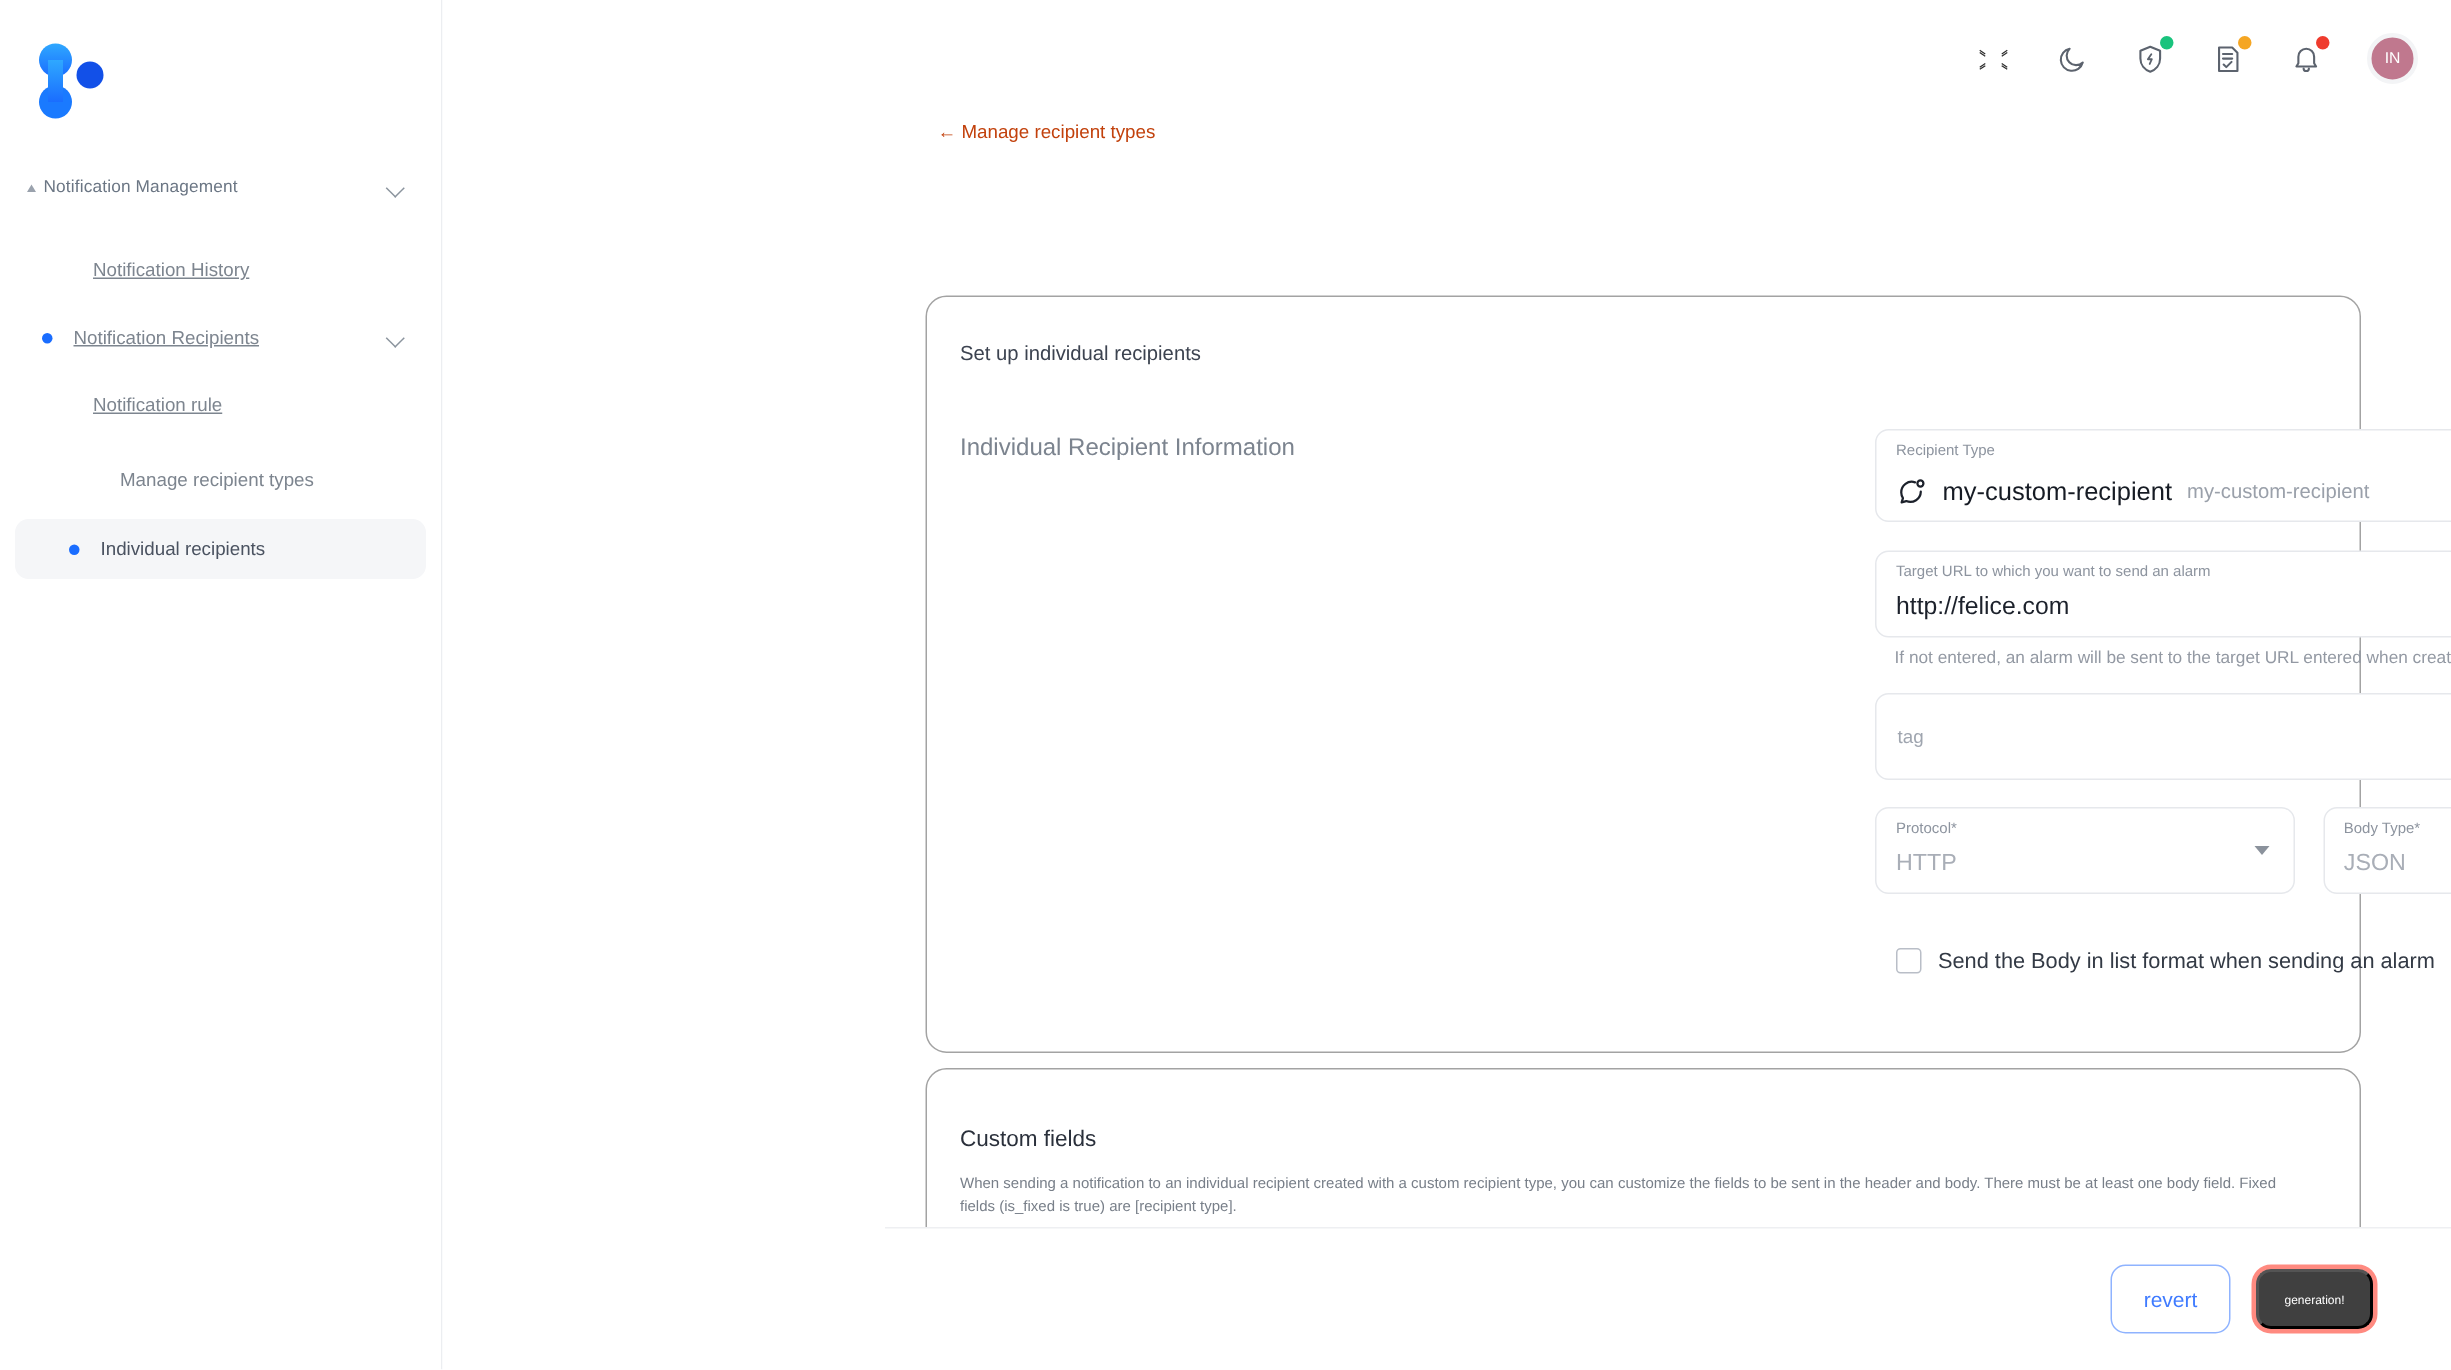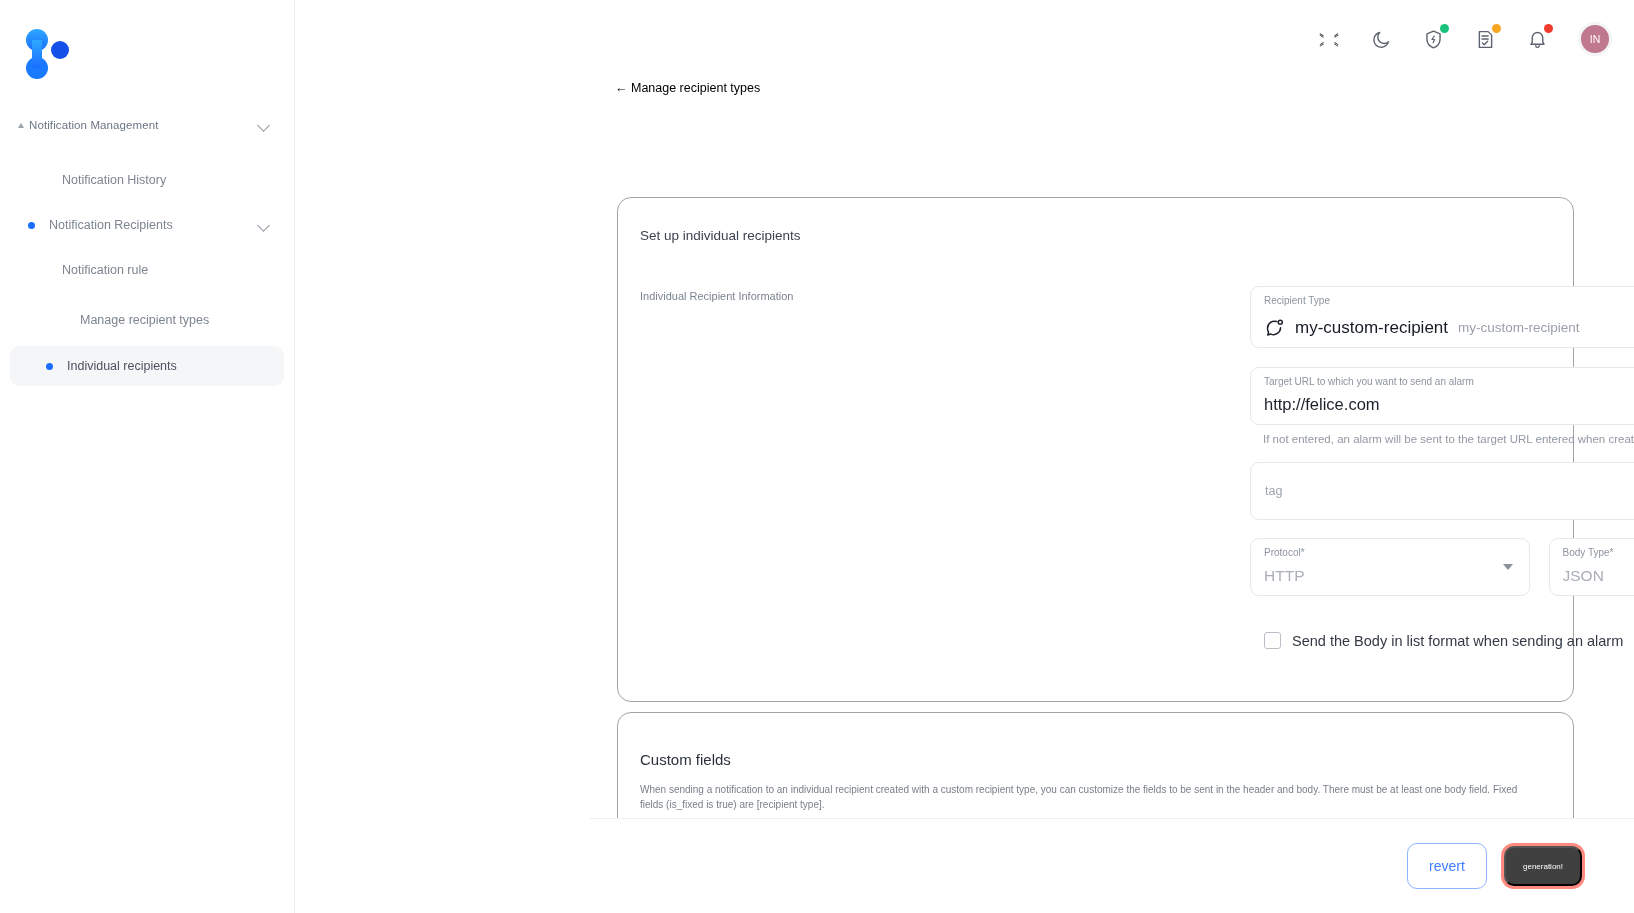--- a/index.html
+++ b/index.html
@@ -49,21 +49,21 @@
   .nav-item {
     display: flex; align-items: center;
     height: 40px; margin: 3px 10px; border-radius: 9px;
     padding-left: 28px; cursor: pointer; position: relative;
   }
   .nav-item .dot {
     width: 7px; height: 7px; border-radius: 50%;
     background: #1a6dff; margin-right: 14px; flex: 0 0 7px;
   }
   .nav-item .n-label { font-size: 11px; color: #7b838f; }
-  .nav-item.sub .n-label { font-size: 12.5px; color: #7d858f; }
+  .nav-item.sub .n-label { font-size: 12.5px; color: #7d858f; text-decoration: underline; }
   .nav-item.active { background: #f5f6f8; }
   .nav-item.active .n-label { color: #4a5260; }
   .nav-item .chev { margin-left: auto; margin-right: 12px; }
 
   
   .main { flex: 1; position: relative; height: 913px; background: #fff; overflow: hidden; }
 
   .topbar {
     height: 78px; display: flex; align-items: center;
     justify-content: flex-end; padding-right: 22px; gap: 26px;
@@ -77,43 +77,43 @@
   .badge.orange { background: #f5a623; }
   .badge.red { background: #ef3b2d; }
   .avatar {
     width: 34px; height: 34px; border-radius: 50%;
     background: #c0788e; color: #fff;
     font-size: 10.5px; display: flex; align-items: center; justify-content: center;
     border: 3px solid #f3f4f6; cursor: pointer; margin-left: 2px;
   }
 
   .back-link {
-    position: absolute; left: 320px; top: 81px;
-    font-size: 12.5px; color: #000000; cursor: pointer;
+    position: absolute; left: 330px; top: 81px;
+    font-size: 12.5px; color: #c2410c; cursor: pointer;
   }
   .page-title {
     position: absolute; left: 322px; top: 134px;
     font-size: 21px; color: #1f2430; font-weight: 400;
   }
 
   .card {
     position: absolute; left: 322px; right: 60px;
     background: #fff; border: 1px solid #a3a3a3;
     border-radius: 14px;
   }
   .card-1 { top: 197px; height: 505px; }
   .card-2 { top: 712px; height: 150px; }
 
   .section-title {
     position: absolute; left: 22px; top: 30px;
     font-size: 13.5px; color: #3c4椒350; color:#3c4350;
   }
   .sub-label {
     position: absolute; left: 22px; top: 92px;
-    font-size: 11px; color: #7c848f; text-align: right;
+    font-size: 16px; color: #7c848f; text-align: right;
   }
 
   .form-col {
     position: absolute; left: 632px; top: 88px; width: 578px;
   }
 
   .field {
     position: relative; border: 1px solid #e6e8ec; border-radius: 9px;
     background: #fff;
   }

